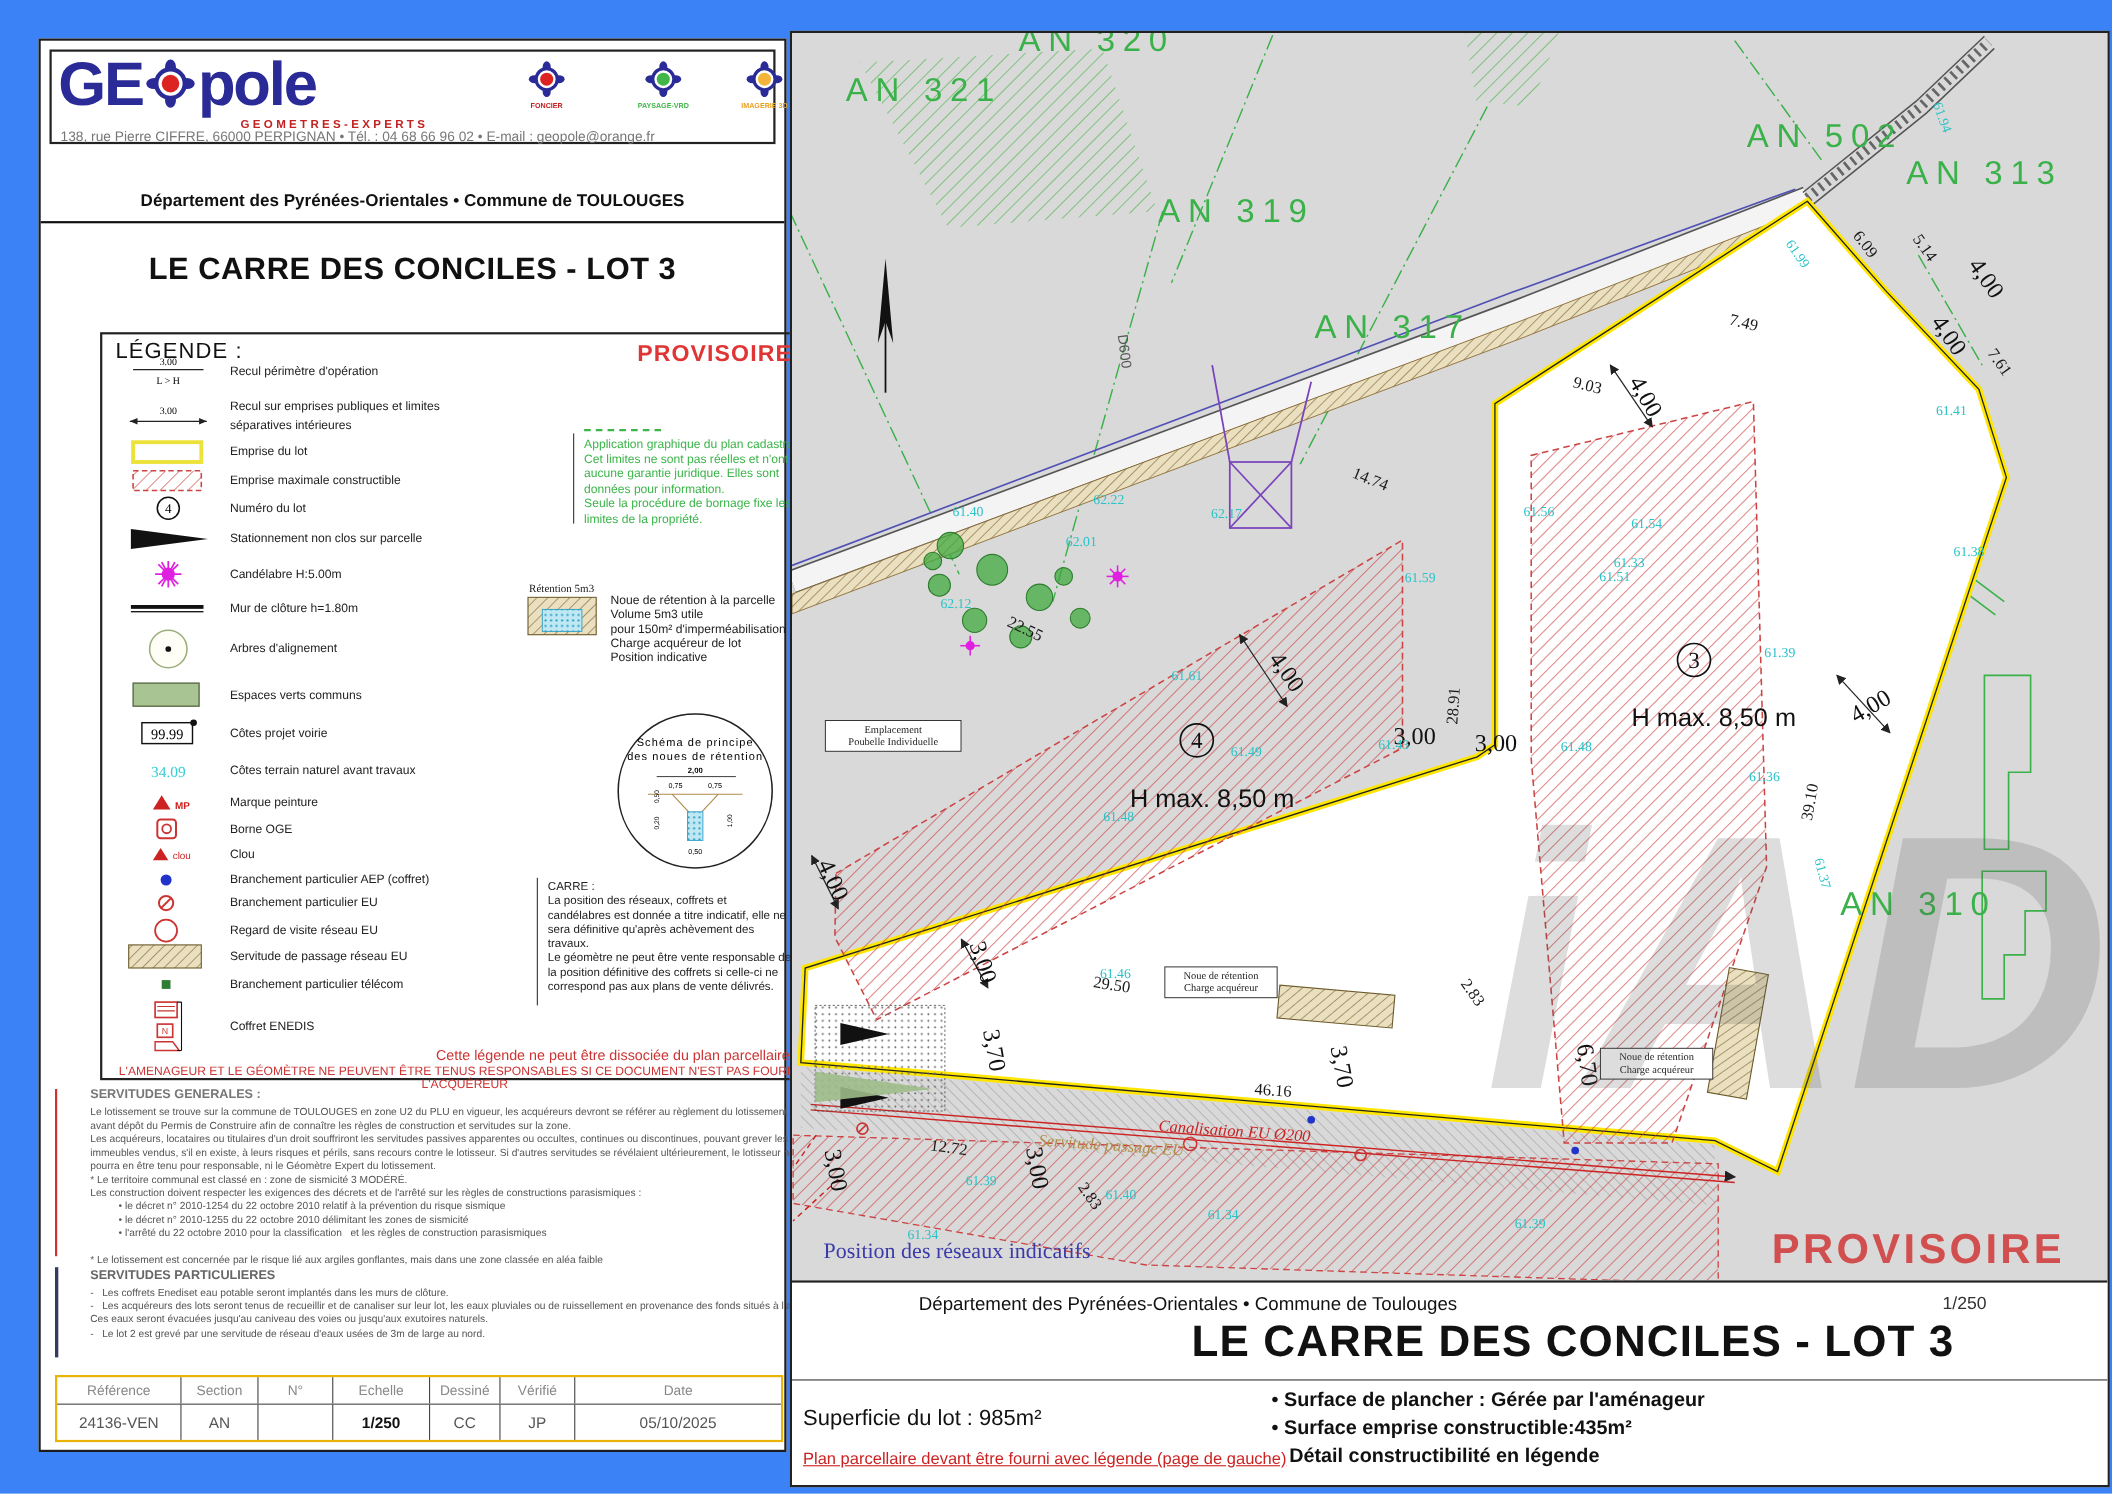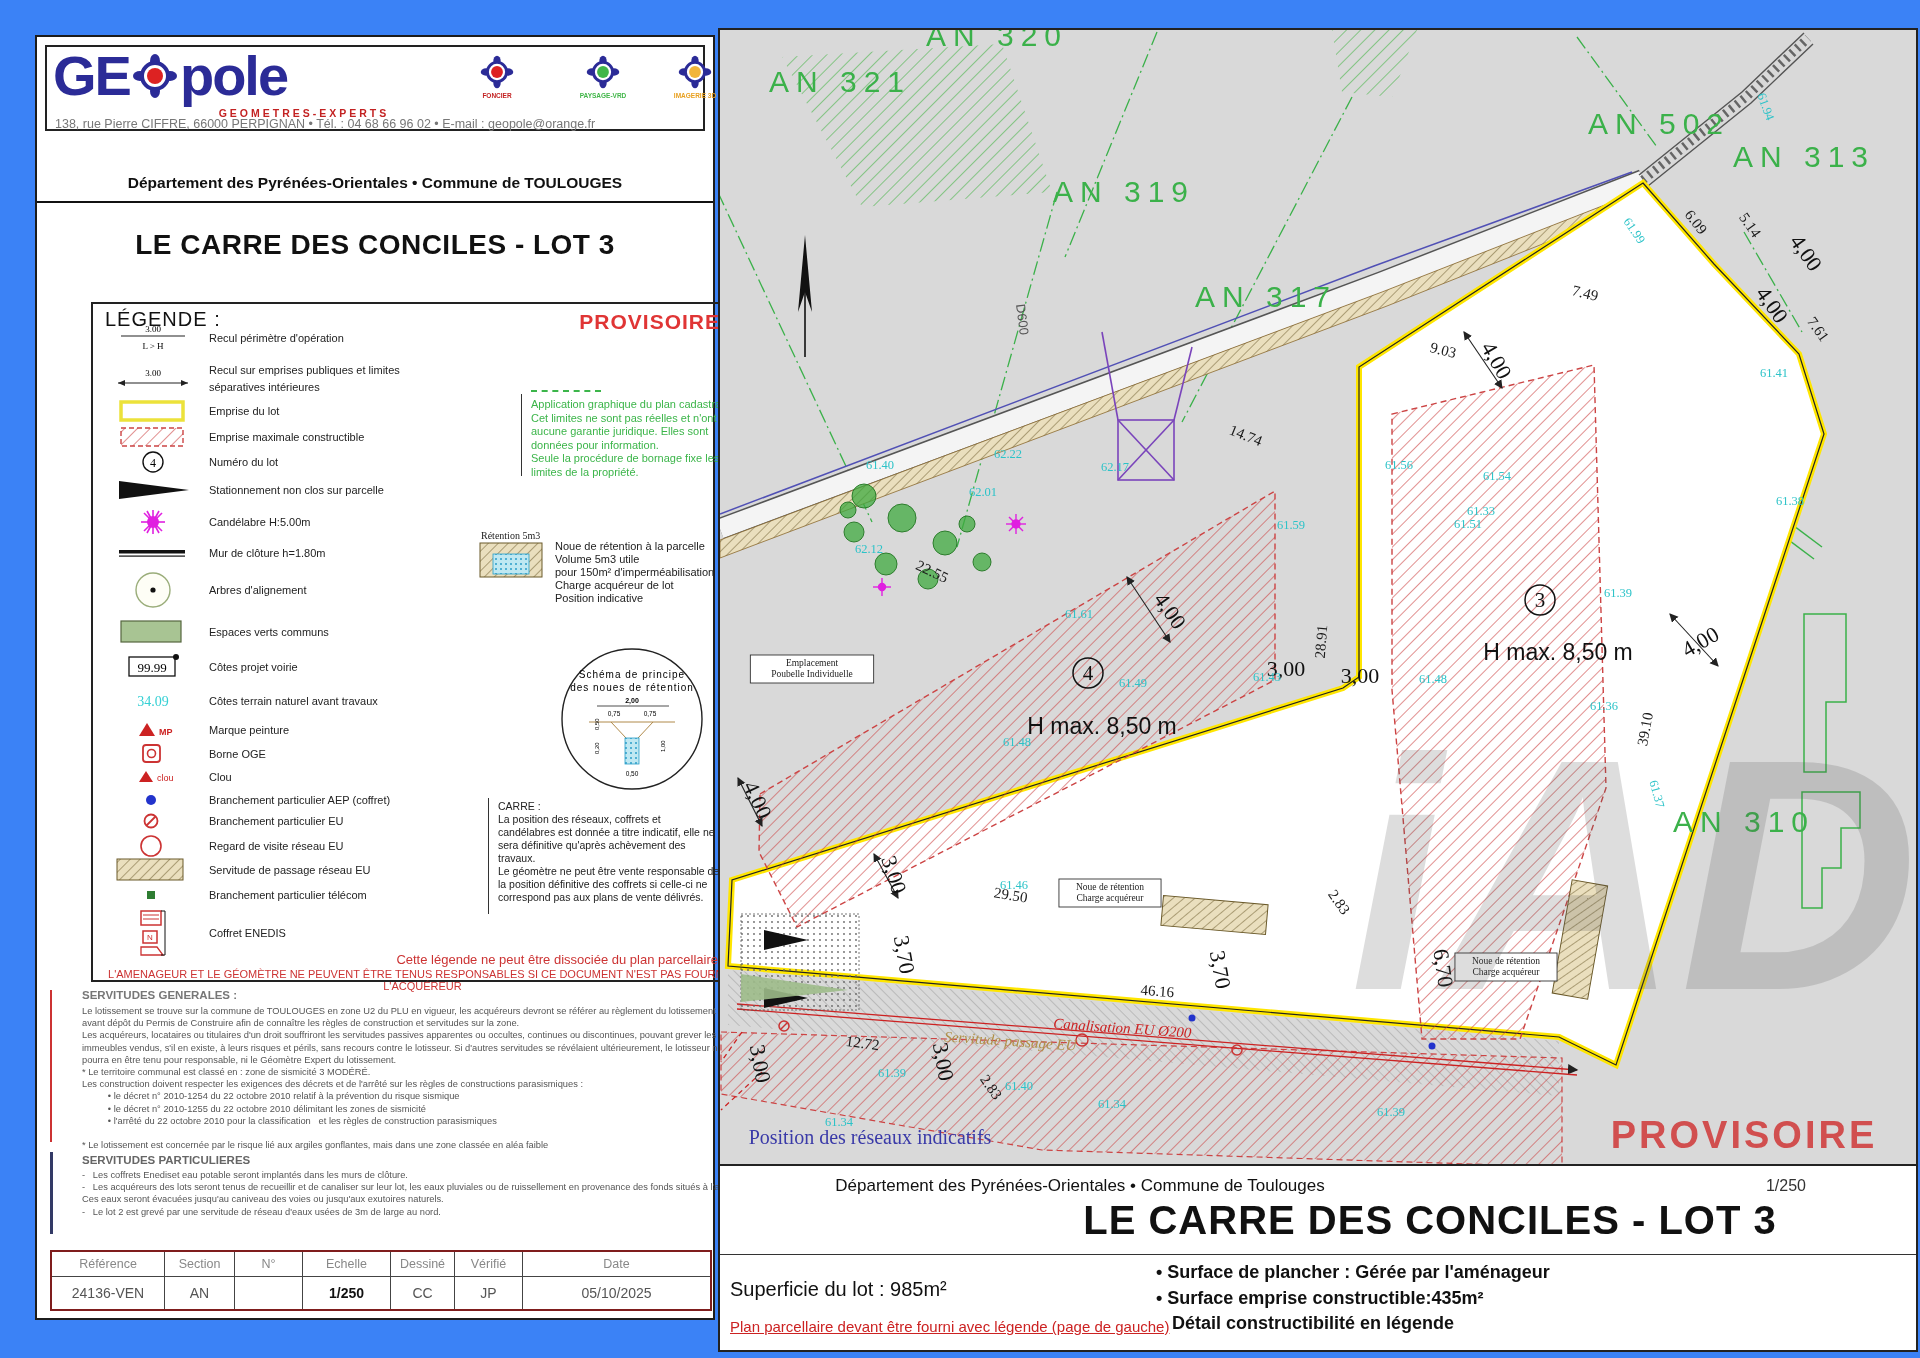--- a/index.html
+++ b/index.html
@@ -29,21 +29,21 @@
   .rnote{left:462px;top:236px;width:176px;font-size:11px;line-height:13px;color:#222;}
   .nota{left:405px;top:496px;width:232px;font-size:10.5px;line-height:13px;color:#222;}
   .fred1{right:10px;top:648px;font-size:13px;color:#cc3333;}
   .fred2{left:12px;top:664px;width:635px;text-align:center;font-size:11px;color:#cc3333;}
   .sgtitle{left:45px;top:952px;font-size:11.5px;font-weight:bold;color:#777;}
   .sgbody{left:45px;top:968px;width:660px;font-size:9.3px;line-height:12.2px;color:#555;white-space:pre;}
   .sgbar{left:13px;top:953px;width:2px;height:152px;background:#cc3333;}
   .sptitle{left:45px;top:1117px;font-size:11.5px;font-weight:bold;color:#666;}
   .spbody{left:45px;top:1132px;width:660px;font-size:9.3px;line-height:12.2px;color:#555;white-space:pre;}
   .spbar{left:13px;top:1115px;width:2.5px;height:82px;background:#333a66;}
-  .tbl{left:13px;top:1213px;width:662px;border:2px solid #7f1d1d;box-sizing:border-box;}
+  .tbl{left:13px;top:1213px;width:662px;border:2px solid #eab308;box-sizing:border-box;}
   .trow{display:grid;grid-template-columns:113px 70px 68px 88px 64px 68px 1fr;}
   .trow.h{border-bottom:1.5px solid #444;}
   .trow .cell{height:24px;line-height:24px;text-align:center;font-size:12.5px;color:#888;border-right:1.5px solid #444;overflow:hidden;}
   .trow .cell:last-child{border-right:none;}
   .trow.v .cell{height:32px;line-height:32px;font-size:14px;color:#555;}
   .trow.v .cell:nth-child(4){color:#111;font-weight:bold;}
   
   .sheet{left:718px;top:28px;width:1200px;height:1324px;background:#d9d9d9;border:2px solid #222;box-sizing:border-box;overflow:hidden;}
   .map{position:absolute;left:0;top:0;}
   .wmark{position:absolute;left:630px;top:680px;font-size:330px;font-weight:bold;font-style:italic;color:rgba(85,85,85,0.20);z-index:4;pointer-events:none;line-height:1;}

